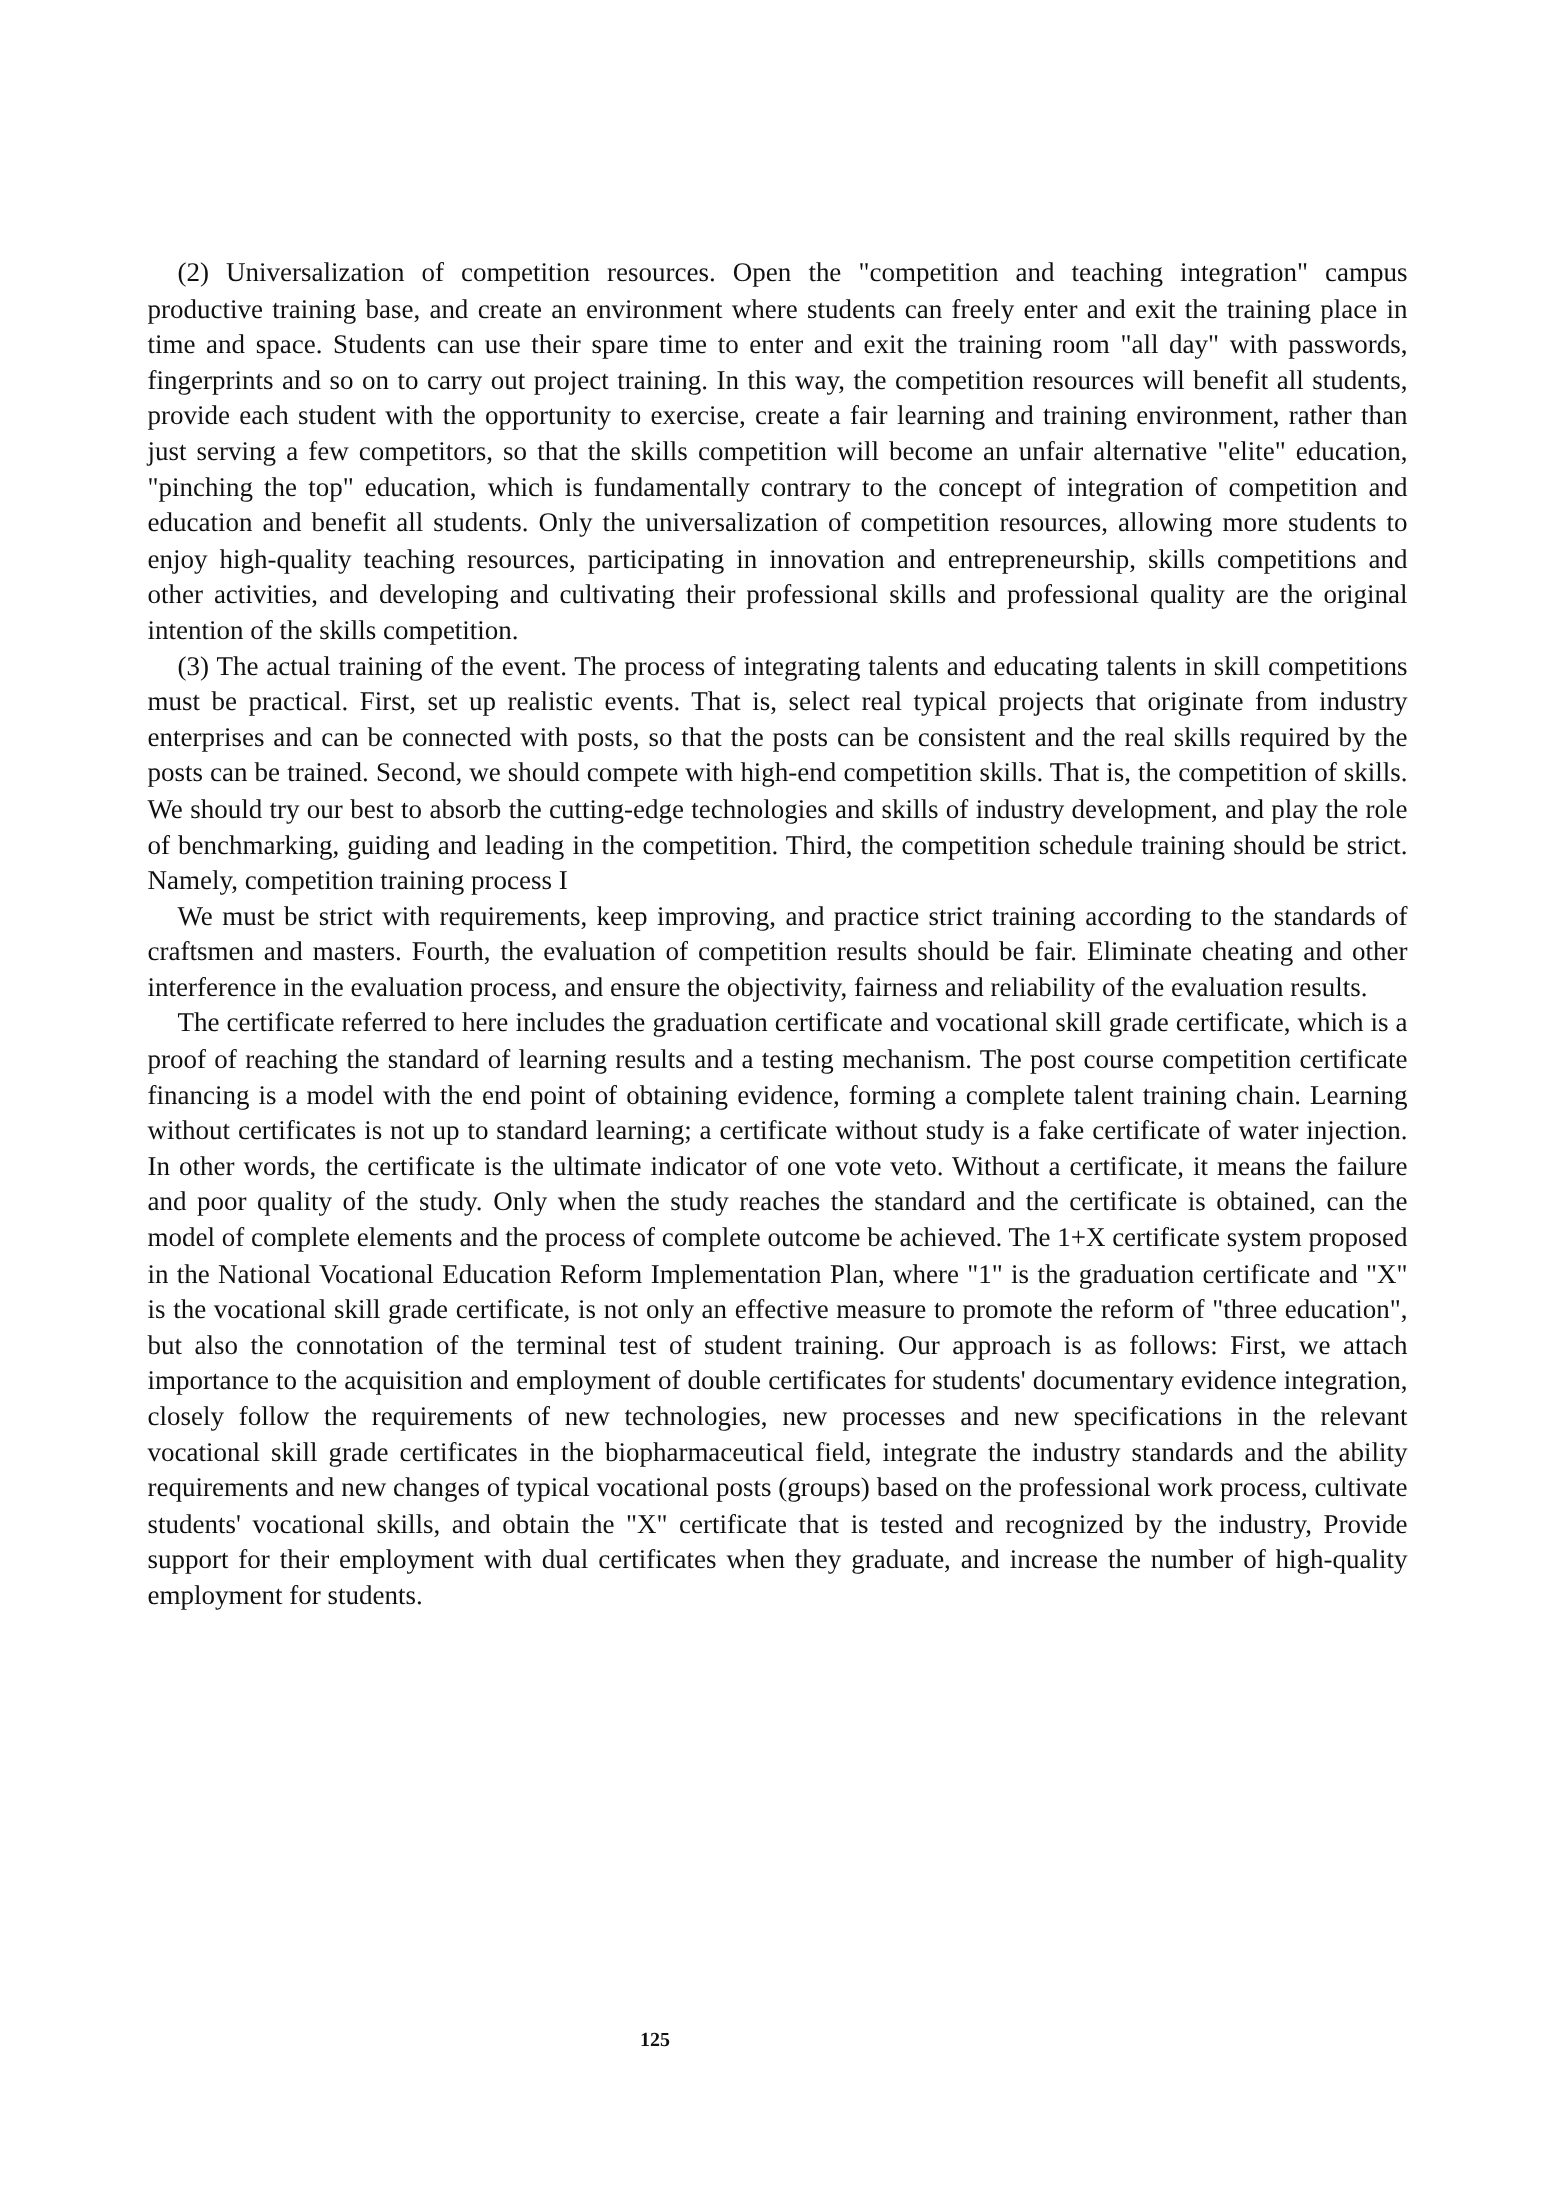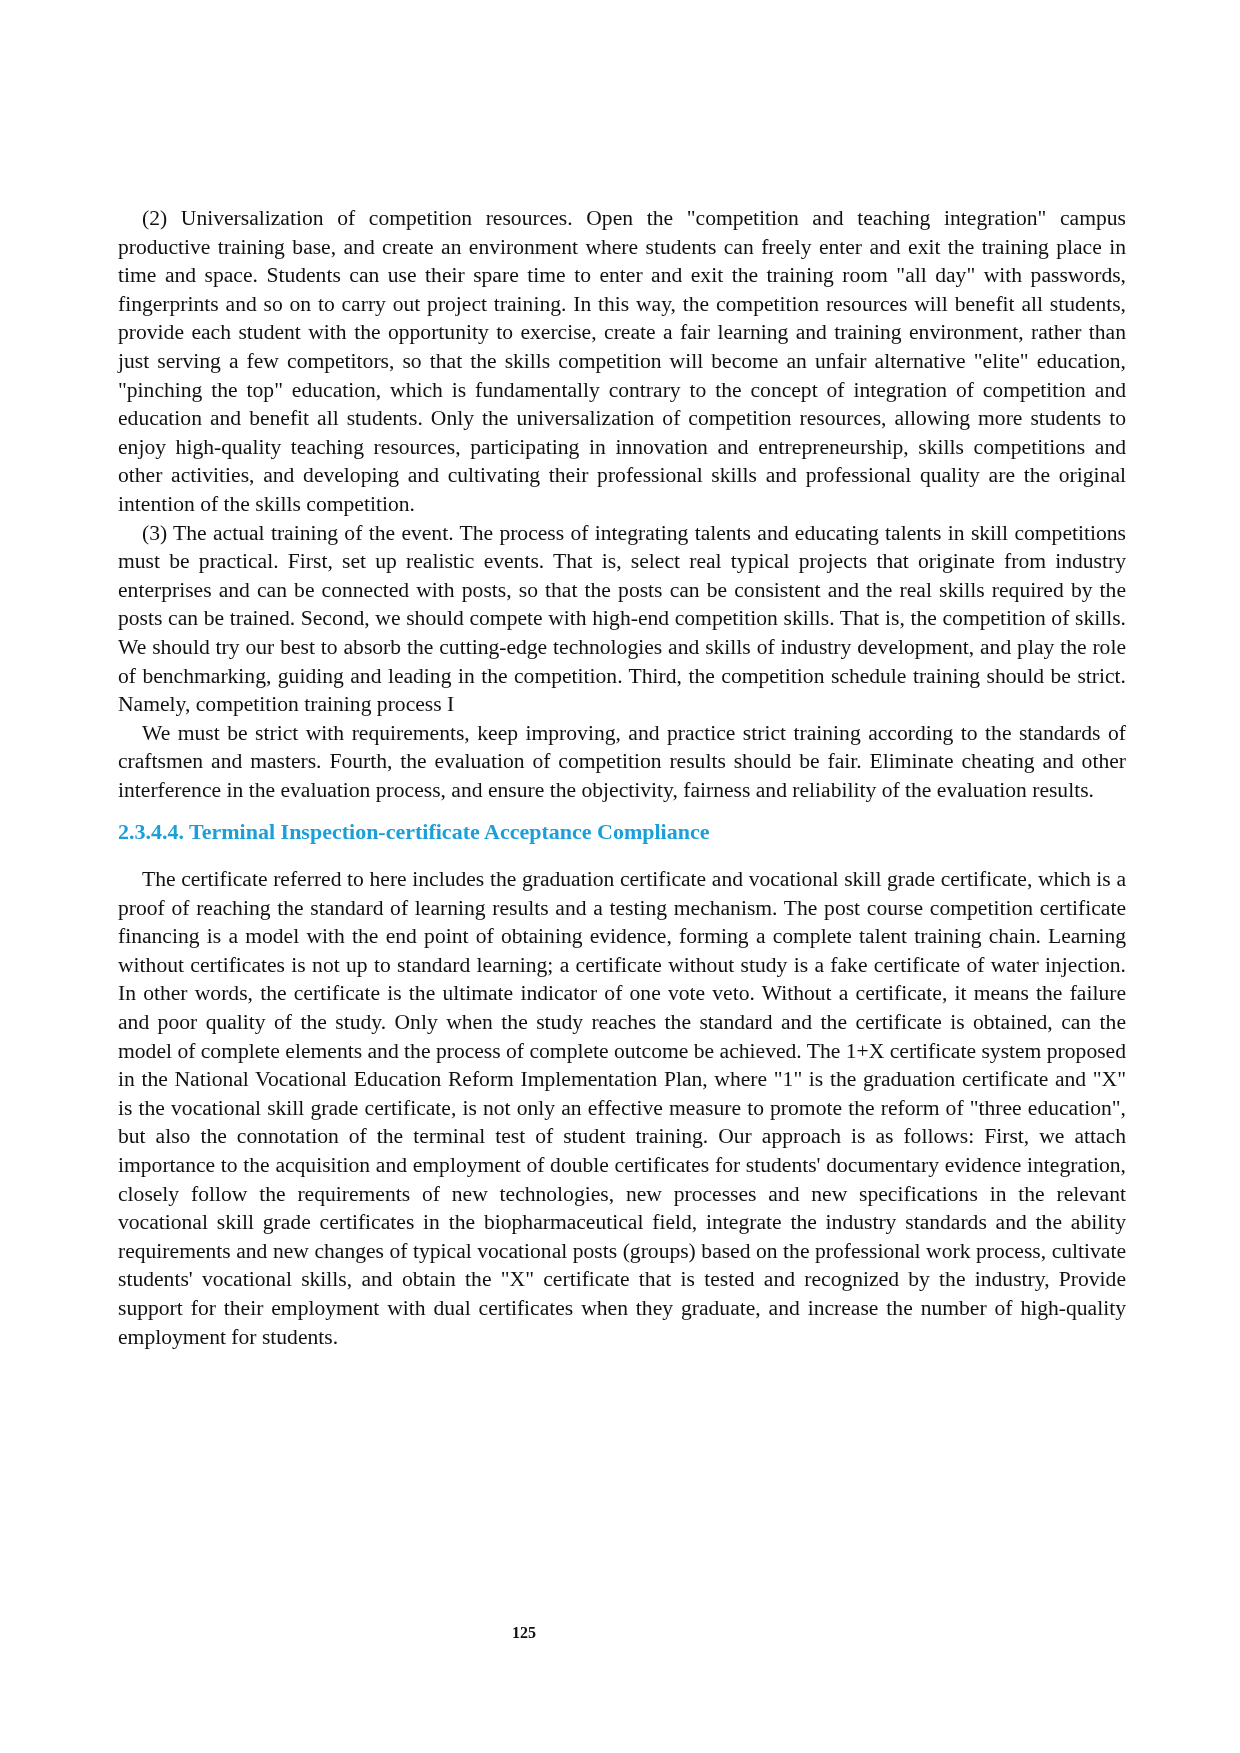--- a/index.html
+++ b/index.html
@@ -23,17 +23,16 @@
     font-weight: bold; font-size: 16px; color: #111111;
   }
 </style>
 </head>
 <body>
 
 <div class="page">
   <p class="para indent">(2) Universalization of competition resources. Open the "competition and teaching integration" campus productive training base, and create an environment where students can freely enter and exit the training place in time and space. Students can use their spare time to enter and exit the training room "all day" with passwords, fingerprints and so on to carry out project training. In this way, the competition resources will benefit all students, provide each student with the opportunity to exercise, create a fair learning and training environment, rather than just serving a few competitors, so that the skills competition will become an unfair alternative "elite" education, "pinching the top" education, which is fundamentally contrary to the concept of integration of competition and education and benefit all students. Only the universalization of competition resources, allowing more students to enjoy high-quality teaching resources, participating in innovation and entrepreneurship, skills competitions and other activities, and developing and cultivating their professional skills and professional quality are the original intention of the skills competition.</p>
   <p class="para indent">(3) The actual training of the event. The process of integrating talents and educating talents in skill competitions must be practical. First, set up realistic events. That is, select real typical projects that originate from industry enterprises and can be connected with posts, so that the posts can be consistent and the real skills required by the posts can be trained. Second, we should compete with high-end competition skills. That is, the competition of skills. We should try our best to absorb the cutting-edge technologies and skills of industry development, and play the role of benchmarking, guiding and leading in the competition. Third, the competition schedule training should be strict. Namely, competition training process I</p>
   <p class="para indent">We must be strict with requirements, keep improving, and practice strict training according to the standards of craftsmen and masters. Fourth, the evaluation of competition results should be fair. Eliminate cheating and other interference in the evaluation process, and ensure the objectivity, fairness and reliability of the evaluation results.</p>
-  <div class="heading">2.3.4.4. Terminal Inspection-certificate Acceptance Compliance</div>
   <p class="para indent">The certificate referred to here includes the graduation certificate and vocational skill grade certificate, which is a proof of reaching the standard of learning results and a testing mechanism. The post course competition certificate financing is a model with the end point of obtaining evidence, forming a complete talent training chain. Learning without certificates is not up to standard learning; a certificate without study is a fake certificate of water injection. In other words, the certificate is the ultimate indicator of one vote veto. Without a certificate, it means the failure and poor quality of the study. Only when the study reaches the standard and the certificate is obtained, can the model of complete elements and the process of complete outcome be achieved. The 1+X certificate system proposed in the National Vocational Education Reform Implementation Plan, where "1" is the graduation certificate and "X" is the vocational skill grade certificate, is not only an effective measure to promote the reform of "three education", but also the connotation of the terminal test of student training. Our approach is as follows: First, we attach importance to the acquisition and employment of double certificates for students' documentary evidence integration, closely follow the requirements of new technologies, new processes and new specifications in the relevant vocational skill grade certificates in the biopharmaceutical field, integrate the industry standards and the ability requirements and new changes of typical vocational posts (groups) based on the professional work process, cultivate students' vocational skills, and obtain the "X" certificate that is tested and recognized by the industry, Provide support for their employment with dual certificates when they graduate, and increase the number of high-quality employment for students.</p>
 </div>
 
 <div class="pagenum">125</div>
 
 </body></html>

